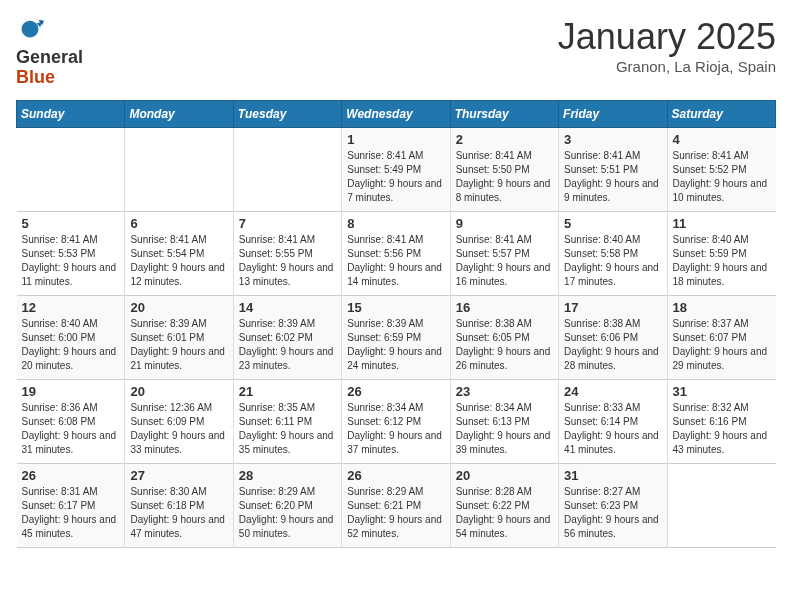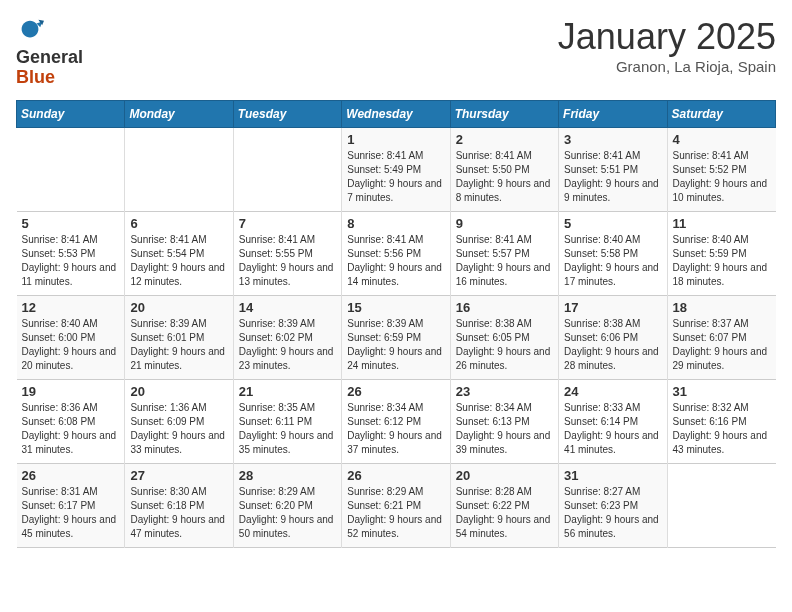--- a/index.html
+++ b/index.html
@@ -269,21 +269,21 @@
       <tr>
         <td>
           <span class="day-number">19</span>
           <div class="day-detail">Sunrise: 8:36 AM
 Sunset: 6:08 PM
 Daylight: 9 hours
 and 31 minutes.</div>
         </td>
         <td>
           <span class="day-number">20</span>
-          <div class="day-detail">Sunrise: 1:36 AM
+          <div class="day-detail">Sunrise: 12:36 AM
 Sunset: 6:09 PM
 Daylight: 9 hours
 and 33 minutes.</div>
         </td>
         <td>
           <span class="day-number">21</span>
           <div class="day-detail">Sunrise: 8:35 AM
 Sunset: 6:11 PM
 Daylight: 9 hours
 and 35 minutes.</div>

